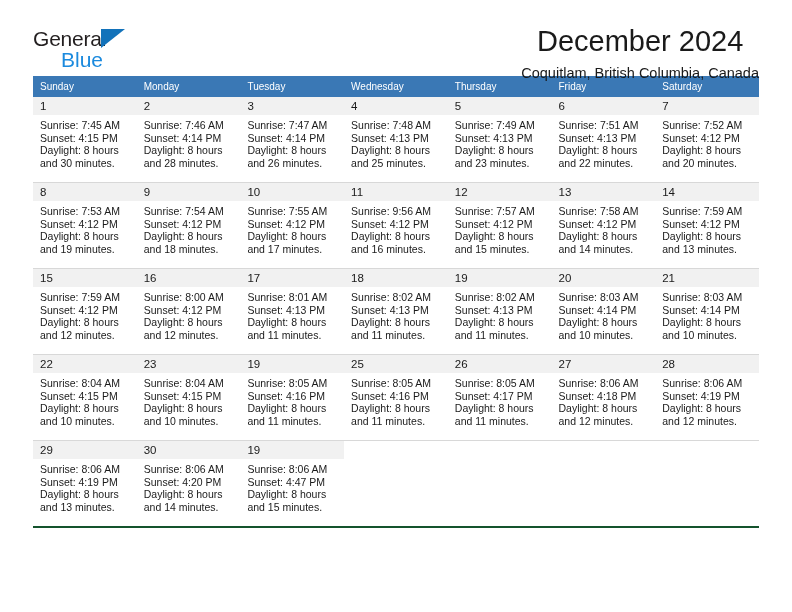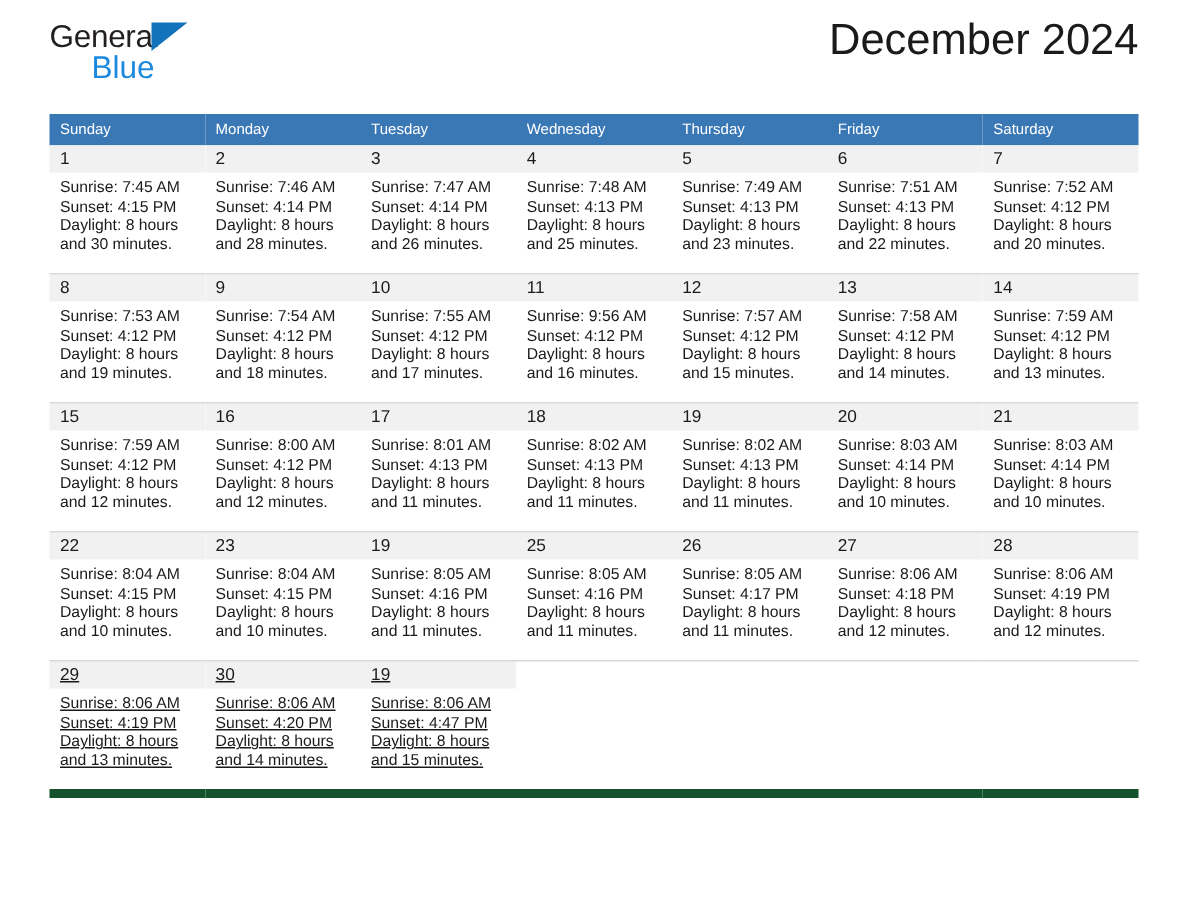--- a/index.html
+++ b/index.html
@@ -20,21 +20,21 @@
     height: 612px;
     box-sizing: border-box;
     padding: 0 33px;
   }
 
   
   .header {
     display: flex;
     align-items: flex-start;
     justify-content: space-between;
-    padding-top: 12px;
+    padding-top: 26px;
     height: 72px;
     box-sizing: border-box;
   }
   .logo {
     position: relative;
     width: 110px;
     height: 48px;
     line-height: 1;
     user-select: none;
   }
@@ -102,22 +102,21 @@
   }
   .calendar td {
     vertical-align: top;
     padding: 0;
     border: none;
     border-bottom: 1px solid #d8d8d8;
     height: 85px;
     background: #ffffff;
   }
   .calendar tr.week:last-child td {
-    border-bottom: 6px solid #14532d;
-    text-decoration: underline;
+    border-bottom: 2px solid #14532d;
   }
   .cell-inner {
     height: 85px;
     box-sizing: border-box;
   }
   .daynum {
     background: #f1f1f1;
     font-size: 11.5px;
     color: #1a1a1a;
     padding: 3px 0 3px 7px;
@@ -145,20 +144,21 @@
   <div class="header">
 
     <div class="logo">
       <span class="logo-general">General</span>
       <span class="logo-tri"></span>
       <span class="logo-blue">Blue</span>
     </div>
 
     <div class="title-block">
       <div class="cal-title">December 2024</div>
+      <div class="cal-subtitle">Coquitlam, British Columbia, Canada</div>
     </div>
 
   </div>
 
   <table class="calendar">
     <thead>
       <tr>
         <th>Sunday</th>
         <th>Monday</th>
         <th>Tuesday</th>

